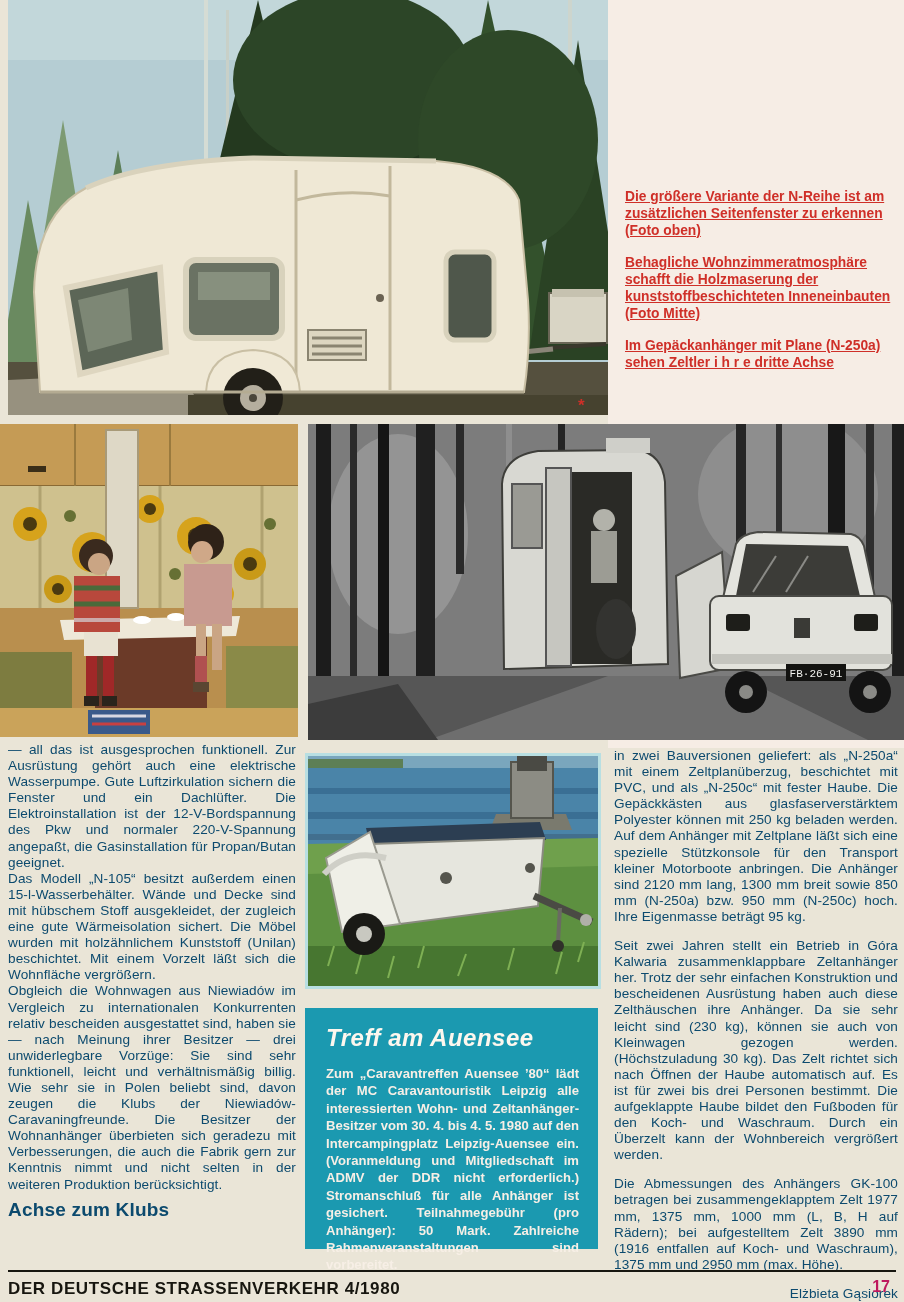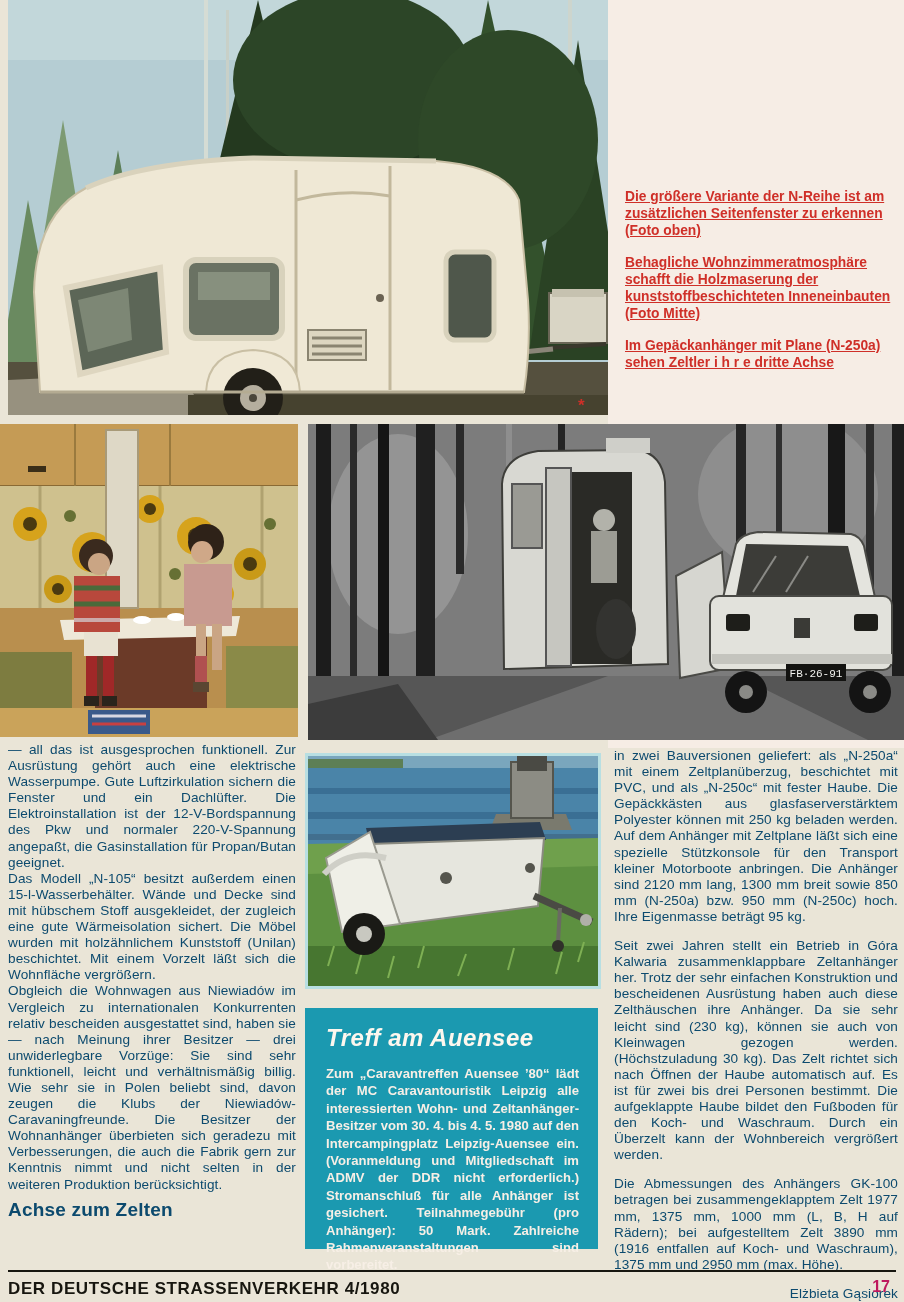--- a/index.html
+++ b/index.html
@@ -219,21 +219,21 @@
     <circle cx="438" cy="268" r="21" fill="#141414"></circle>
       <circle cx="438" cy="268" r="7" fill="#8a8a86"></circle>
     <circle cx="562" cy="268" r="21" fill="#141414"></circle>
       <circle cx="562" cy="268" r="7" fill="#8a8a86"></circle>
   </svg>
 
   <div class="bodycol" style="left:8px;top:742px;width:288px;">
     <p>— all das ist ausgesprochen funktionell. Zur Ausrüstung gehört auch eine elektrische Wasserpumpe. Gute Luftzirkulation sichern die Fenster und ein Dachlüfter. Die Elektroinstallation ist der 12-V-Bordspannung des Pkw und normaler 220-V-Spannung angepaßt, die Gasinstallation für Propan/Butan geeignet.</p>
     <p>Das Modell „N-105“ besitzt außerdem einen 15-l-Wasserbehälter. Wände und Decke sind mit hübschem Stoff ausgekleidet, der zugleich eine gute Wärmeisolation sichert. Die Möbel wurden mit holzähnlichem Kunststoff (Unilan) beschichtet. Mit einem Vorzelt läßt sich die Wohnfläche vergrößern.</p>
     <p>Obgleich die Wohnwagen aus Niewiadów im Vergleich zu internationalen Konkurrenten relativ bescheiden ausgestattet sind, haben sie — nach Meinung ihrer Besitzer — drei unwiderlegbare Vorzüge: Sie sind sehr funktionell, leicht und verhältnismäßig billig. Wie sehr sie in Polen beliebt sind, davon zeugen die Klubs der Niewiadów-Caravaningfreunde. Die Besitzer der Wohnanhänger überbieten sich geradezu mit Verbesserungen, die auch die Fabrik gern zur Kenntnis nimmt und nicht selten in der weiteren Produktion berücksichtigt.</p>
-    <p class="subhead">Achse zum Zelten</p>
+    <p class="subhead">Achse zum Klubs</p>
   </div>
 
   <svg class="photo" style="left:305px;top:753px;border:3px solid #b8dfe2;box-sizing:border-box;" width="296" height="236" viewBox="0 0 290 230" role="img">
     <rect x="0" y="0" width="290" height="100" fill="#4a84a8"></rect>
     <rect x="0" y="0" width="290" height="12" fill="#7aa6bd"></rect>
     <rect x="0" y="3" width="95" height="9" fill="#5d7f55"></rect>
     <rect x="0" y="32" width="290" height="6" fill="#3a6f94"></rect>
     <rect x="0" y="56" width="290" height="7" fill="#3a6f94"></rect>
     <rect x="0" y="78" width="290" height="6" fill="#426f8e"></rect>
 

